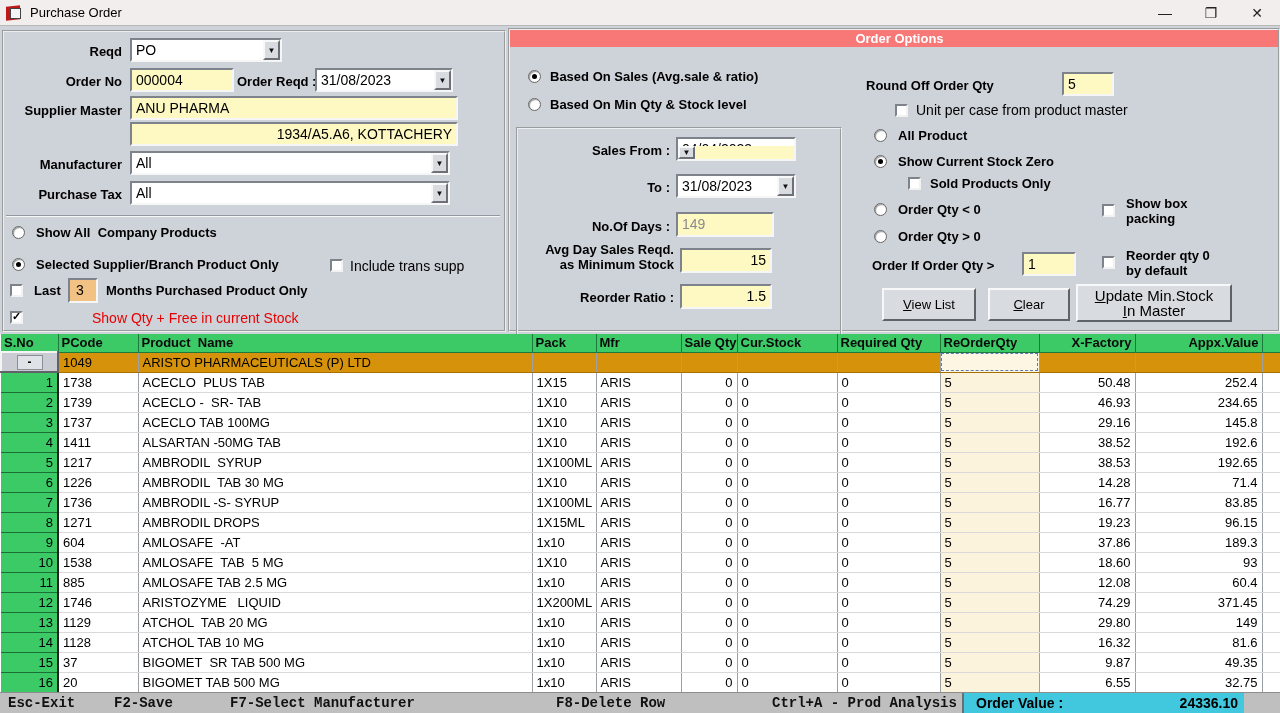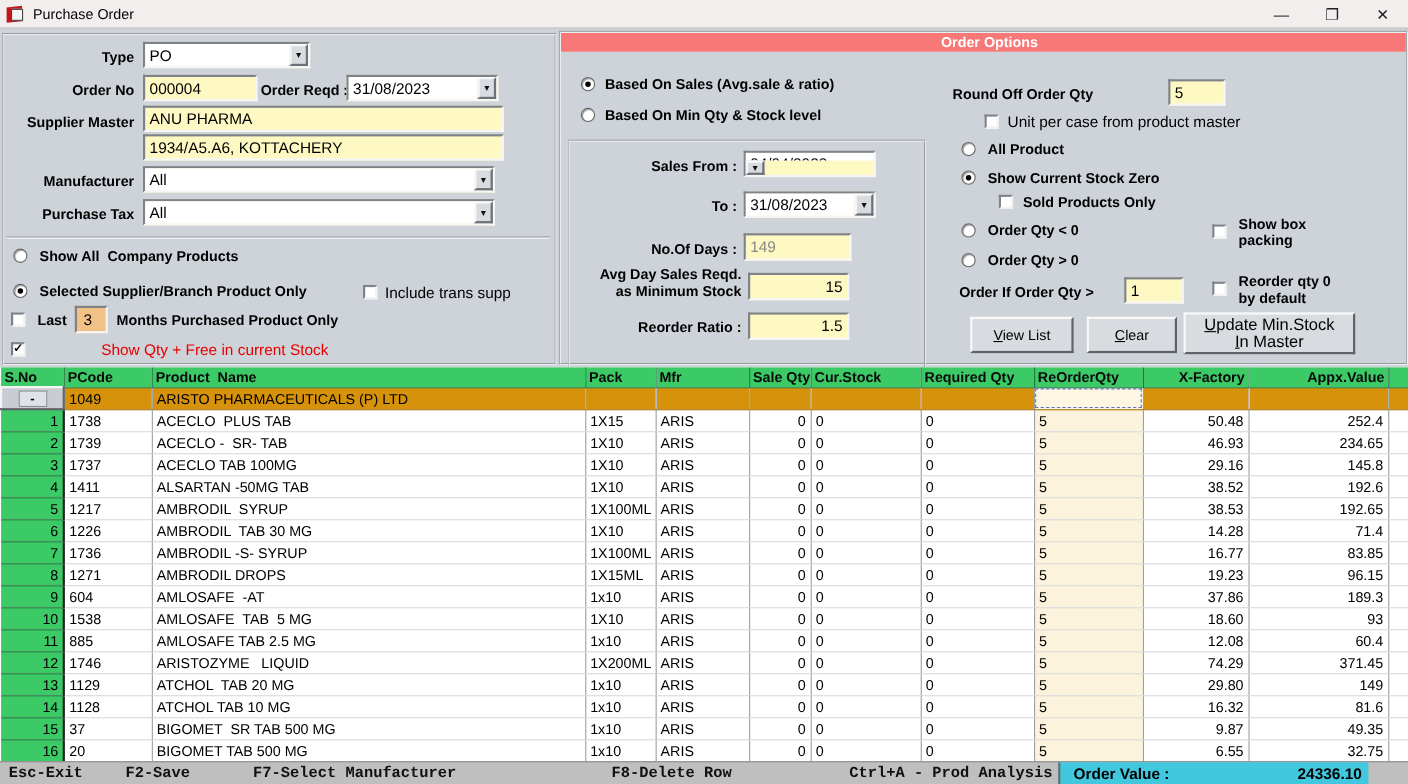--- a/index.html
+++ b/index.html
@@ -103,37 +103,37 @@
     <span class="title-text">Purchase Order</span>
     <span class="win-controls">
       <span class="win-btn">—</span>
       <span class="win-btn">❐</span>
       <span class="win-btn">✕</span>
     </span>
   </div>
 
   <div class="panel-etched left-panel">
 
-    <span class="lbl lbl-r" style="left:0; top:12px; width:118px;">Type</span>
+    <span class="lbl lbl-r" style="left:0; top:12px; width:118px;">Reqd</span>
     <span class="combo sunken" style="left:126px; top:6px; width:152px; height:24px;">
       <span class="combo-text">PO</span>
       <span class="combo-btn">▼</span>
     </span>
 
     <span class="lbl lbl-r" style="left:0; top:42px; width:118px;">Order No</span>
     <span class="field sunken" style="left:126px; top:36px; width:104px; height:24px;">000004</span>
     <span class="lbl" style="left:233px; top:42px;">Order Reqd :</span>
     <span class="combo sunken" style="left:311px; top:36px; width:138px; height:24px;">
       <span class="combo-text">31/08/2023</span>
       <span class="combo-btn">▼</span>
     </span>
 
     <span class="lbl lbl-r" style="left:0; top:71px; width:118px;">Supplier Master</span>
     <span class="field sunken" style="left:126px; top:64px; width:328px; height:24px;">ANU PHARMA</span>
-    <span class="field sunken" style="left:126px; top:90px; width:328px; height:24px;">1934/A5.A6, KOTTACHERY</span>
+    <span class="field sunken" style="left:126px; top:90px; width:328px; height:24px;text-align:right;">1934/A5.A6, KOTTACHERY</span>
 
     <span class="lbl lbl-r" style="left:0; top:125px; width:118px;">Manufacturer</span>
     <span class="combo sunken" style="left:126px; top:119px; width:320px; height:24px;">
       <span class="combo-text">All</span>
       <span class="combo-btn">▼</span>
     </span>
 
     <span class="lbl lbl-r" style="left:0; top:155px; width:118px;">Purchase Tax</span>
     <span class="combo sunken" style="left:126px; top:149px; width:320px; height:24px;">
       <span class="combo-text">All</span>

